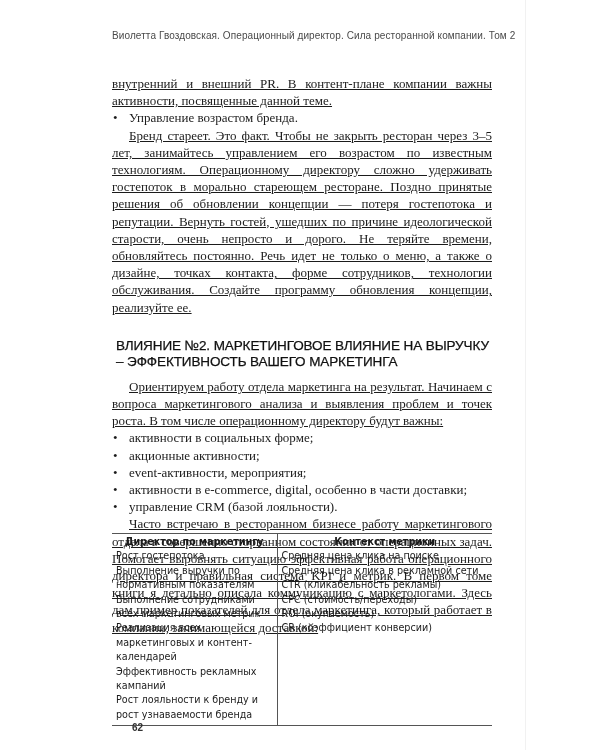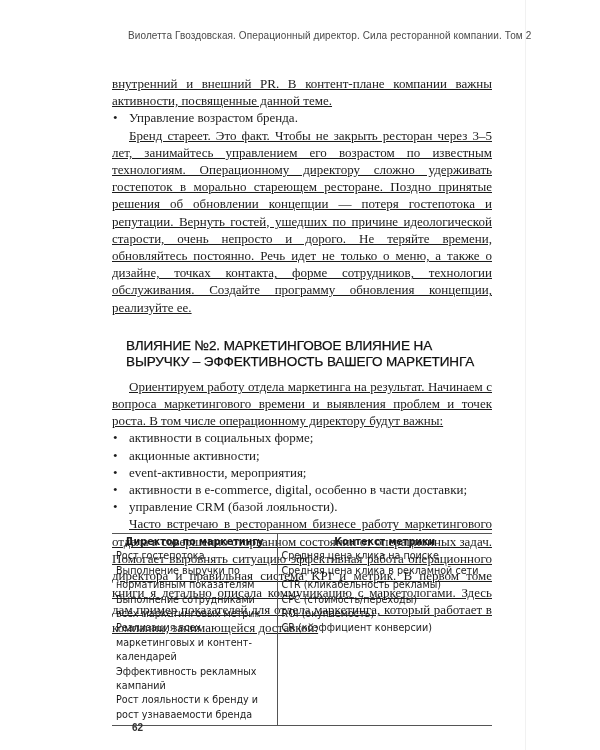--- a/index.html
+++ b/index.html
@@ -17,21 +17,21 @@
     .page-edge {
       position: absolute;
       left: 525px;
       top: 0;
       width: 1px;
       height: 750px;
       background: #f1f1f1;
     }
     .running-header {
       position: absolute;
-      left: 128px;
+      left: 112px;
       top: 30px;
       font-family: "Liberation Sans", sans-serif;
       font-size: 10px;
       color: #4a4a4a;
       letter-spacing: 0.1px;
       white-space: nowrap;
     }
     .content {
       position: absolute;
       left: 112px;
@@ -63,21 +63,21 @@
       position: absolute;
       left: 1px;
       top: 0;
     }
     .section-heading {
       font-family: "Liberation Sans", sans-serif;
       font-size: 13.5px;
       line-height: 16.5px;
       font-weight: normal;
       color: #111;
-      margin: 22px 0 7px 14px;
+      margin: 22px 0 7px 4px;
       letter-spacing: -0.1px;
       text-transform: uppercase;
       -webkit-text-stroke: 0.25px #111;
     }
     .kpi-table {
       position: absolute;
       left: 112px;
       top: 533px;
       width: 380px;
       border-collapse: collapse;
@@ -125,21 +125,21 @@
     <li>
       <span class="dot">•</span>
       <span>Управление возрастом бренда.</span>
     </li>
   </ul>
 
   <p class="indent">Бренд стареет. Это факт. Чтобы не закрыть ресторан через 3–5 лет, занимайтесь управлением его возрастом по известным технологиям. Операционному директору сложно удерживать гостепоток в морально стареющем ресторане. Поздно принятые решения об обновлении концепции — потеря гостепотока и репутации. Вернуть гостей, ушедших по причине идеологической старости, очень непросто и дорого. Не теряйте времени, обновляйтесь постоянно. Речь идет не только о меню, а также о дизайне, точках контакта, форме сотрудников, технологии обслуживания. Создайте программу обновления концепции, реализуйте ее.</p>
 
   <h2 class="section-heading">ВЛИЯНИЕ №2. МАРКЕТИНГОВОЕ ВЛИЯНИЕ НА ВЫРУЧКУ – ЭФФЕКТИВНОСТЬ ВАШЕГО МАРКЕТИНГА</h2>
 
-  <p class="indent">Ориентируем работу отдела маркетинга на результат. Начинаем с вопроса маркетингового времени и выявления проблем и точек роста. В том числе операционному директору будут важны:</p>
+  <p class="indent">Ориентируем работу отдела маркетинга на результат. Начинаем с вопроса маркетингового анализа и выявления проблем и точек роста. В том числе операционному директору будут важны:</p>
 
   <ul class="bullets">
     <li>
       <span class="dot">•</span>
       <span>активности в социальных форме;</span>
     </li>
     <li>
       <span class="dot">•</span>
       <span>акционные активности;</span>
     </li>

